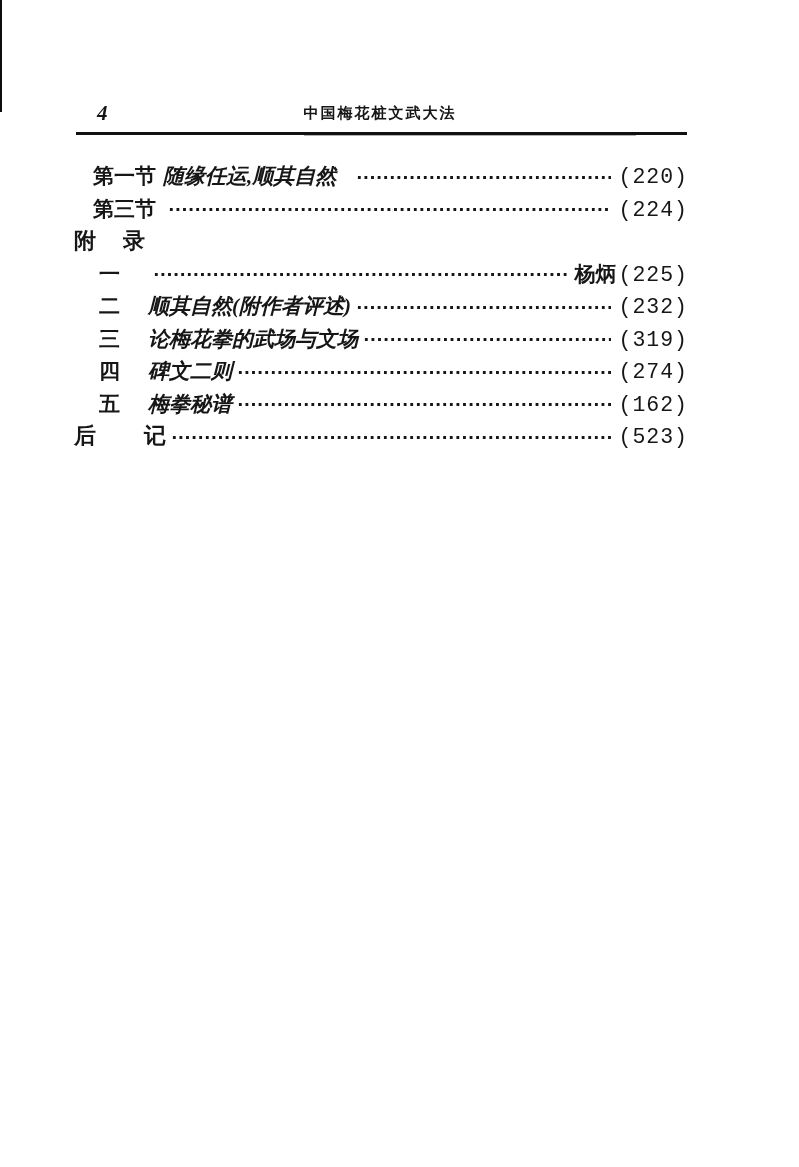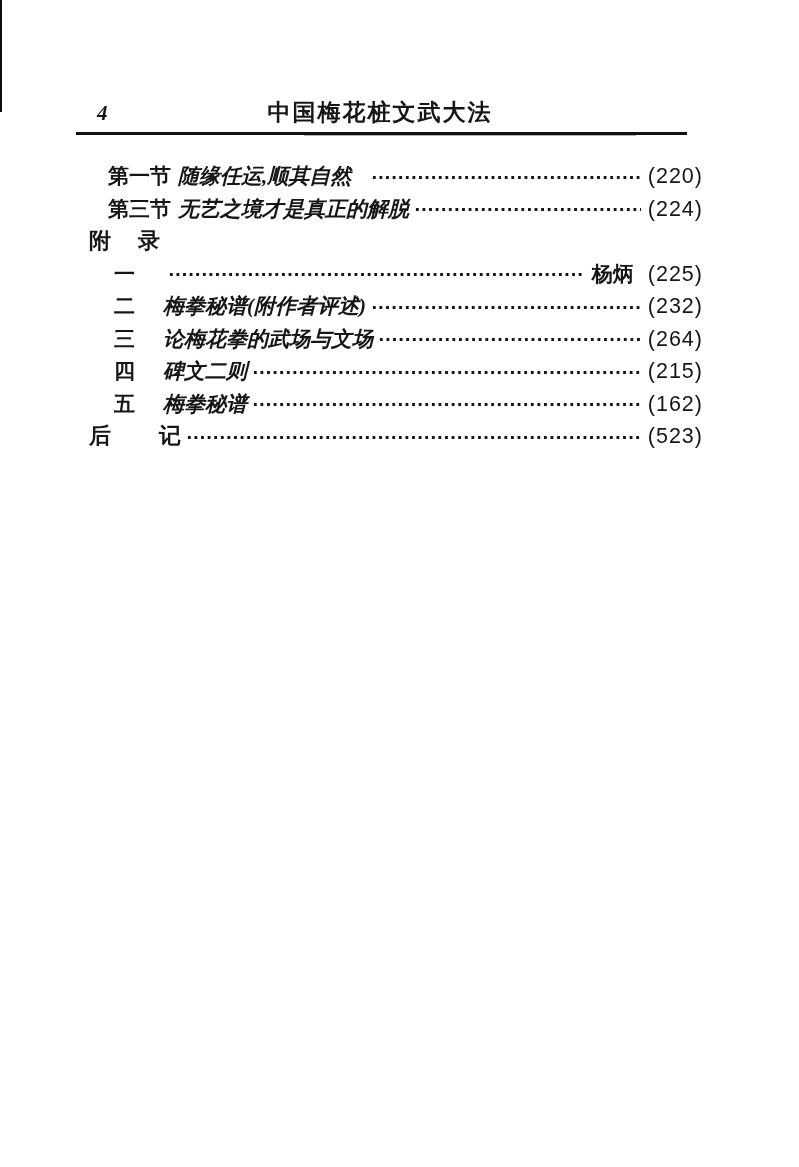--- a/index.html
+++ b/index.html
@@ -22,34 +22,34 @@
   .content{position:absolute;left:73px;top:0;width:614px;}
 
   .header{position:absolute;top:100px;left:0;width:100%;height:28px;}
   .pagenum{
     position:absolute;left:24px;top:1px;
     font-style:italic;font-size:21px;font-weight:600;
     font-family:"Liberation Serif",serif;
   }
   .book-title{
     display:block;text-align:center;
-    font-size:23px;font-weight:600;letter-spacing:2px;
+    font-size:15px;font-weight:600;letter-spacing:2px;
     line-height:26px;
   }
 
   .rule{
     position:absolute;top:132px;left:3px;width:611px;height:2.5px;
     background:#111111;
   }
   .rule::after{ 
     content:"";position:absolute;top:3px;left:228px;width:332px;height:1px;
     background:#8a8a8a;opacity:.65;
   }
 
-  .toc{position:absolute;top:160px;left:16px;width:100%;}
+  .toc{position:absolute;top:160px;left:1px;width:100%;}
 
   .row{
     display:flex;align-items:baseline;
     height:32.5px;line-height:32.5px;
     font-size:21px;font-weight:600;
     white-space:pre;
   }
   .row .lab{flex:0 0 auto;}
   .row .title{flex:0 0 auto;font-style:italic;}
 
@@ -72,25 +72,25 @@
     transform:translateY(1px);
     background-image:radial-gradient(circle,#161616 1.4px,transparent 1.6px);
     background-size:6.6px 5px;
     background-position:left center;
     background-repeat:repeat-x;
     min-width:20px;
   }
   .row:first-child .leader{margin-left:20px;}
 
   .author{
-    flex:0 0 auto;font-weight:600;margin-right:14px;
+    flex:0 0 auto;font-weight:600;margin-right:2px;
   }
   .pageno{
     flex:0 0 auto;
-    font-family:Liberation Sans, sans-serif;
+    font-family:Liberation Mono, monospace;
     font-weight:400;font-size:21.5px;letter-spacing:1px;
   }
 </style>
 </head>
 <body>
 
 <div class="page">
   <div class="edge-mark"></div>
 
   <div class="content">
@@ -106,21 +106,20 @@
     <span class="lab">第一节</span>
     
     <span class="title">随缘任运,顺其自然</span>
     <span class="leader"></span>
     
     <span class="pageno">(220)</span>
   </div>
         <div class="row section">
     <span class="lab">第三节</span>
     
-    <span class="title">无艺之境才是真正的解脱</span>
     <span class="leader"></span>
     
     <span class="pageno">(224)</span>
   </div>
         <div class="row appendix-heading">
     <span class="lab">附</span>
     <span class="lab2">录</span>
     
     
     
@@ -129,40 +128,40 @@
         <div class="row appendix-item">
     <span class="lab">一</span>
     
     <span class="leader"></span>
     <span class="author">杨炳</span>
     <span class="pageno">(225)</span>
   </div>
         <div class="row appendix-item">
     <span class="lab">二</span>
     
-    <span class="title">梅拳秘谱(附作者评述)</span>
+    <span class="title">顺其自然(附作者评述)</span>
     <span class="leader"></span>
     
     <span class="pageno">(232)</span>
   </div>
         <div class="row appendix-item">
     <span class="lab">三</span>
     
     <span class="title">论梅花拳的武场与文场</span>
     <span class="leader"></span>
     
-    <span class="pageno">(264)</span>
+    <span class="pageno">(319)</span>
   </div>
         <div class="row appendix-item">
     <span class="lab">四</span>
     
     <span class="title">碑文二则</span>
     <span class="leader"></span>
     
-    <span class="pageno">(215)</span>
+    <span class="pageno">(274)</span>
   </div>
         <div class="row appendix-item">
     <span class="lab">五</span>
     
     <span class="title">梅拳秘谱</span>
     <span class="leader"></span>
     
     <span class="pageno">(162)</span>
   </div>
         <div class="row backmatter">

